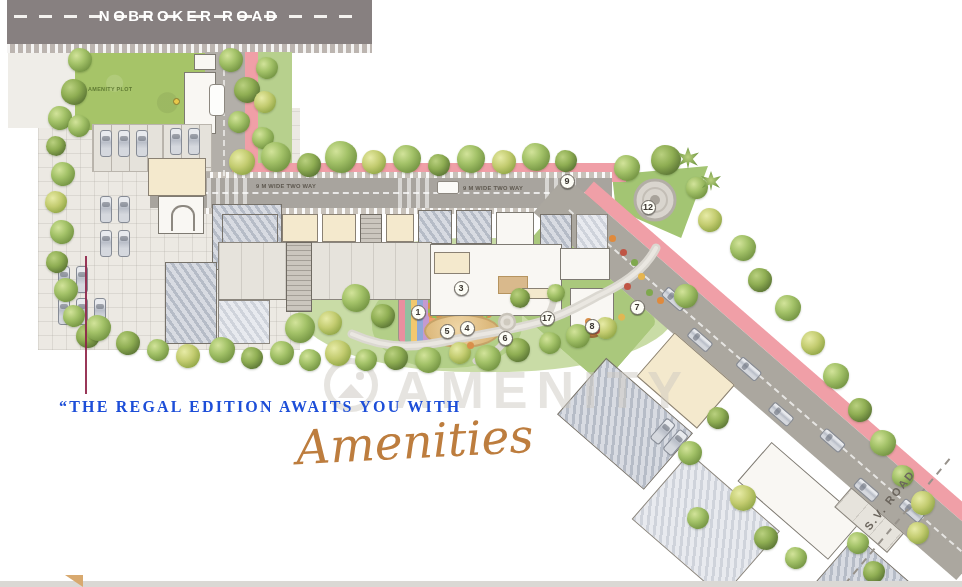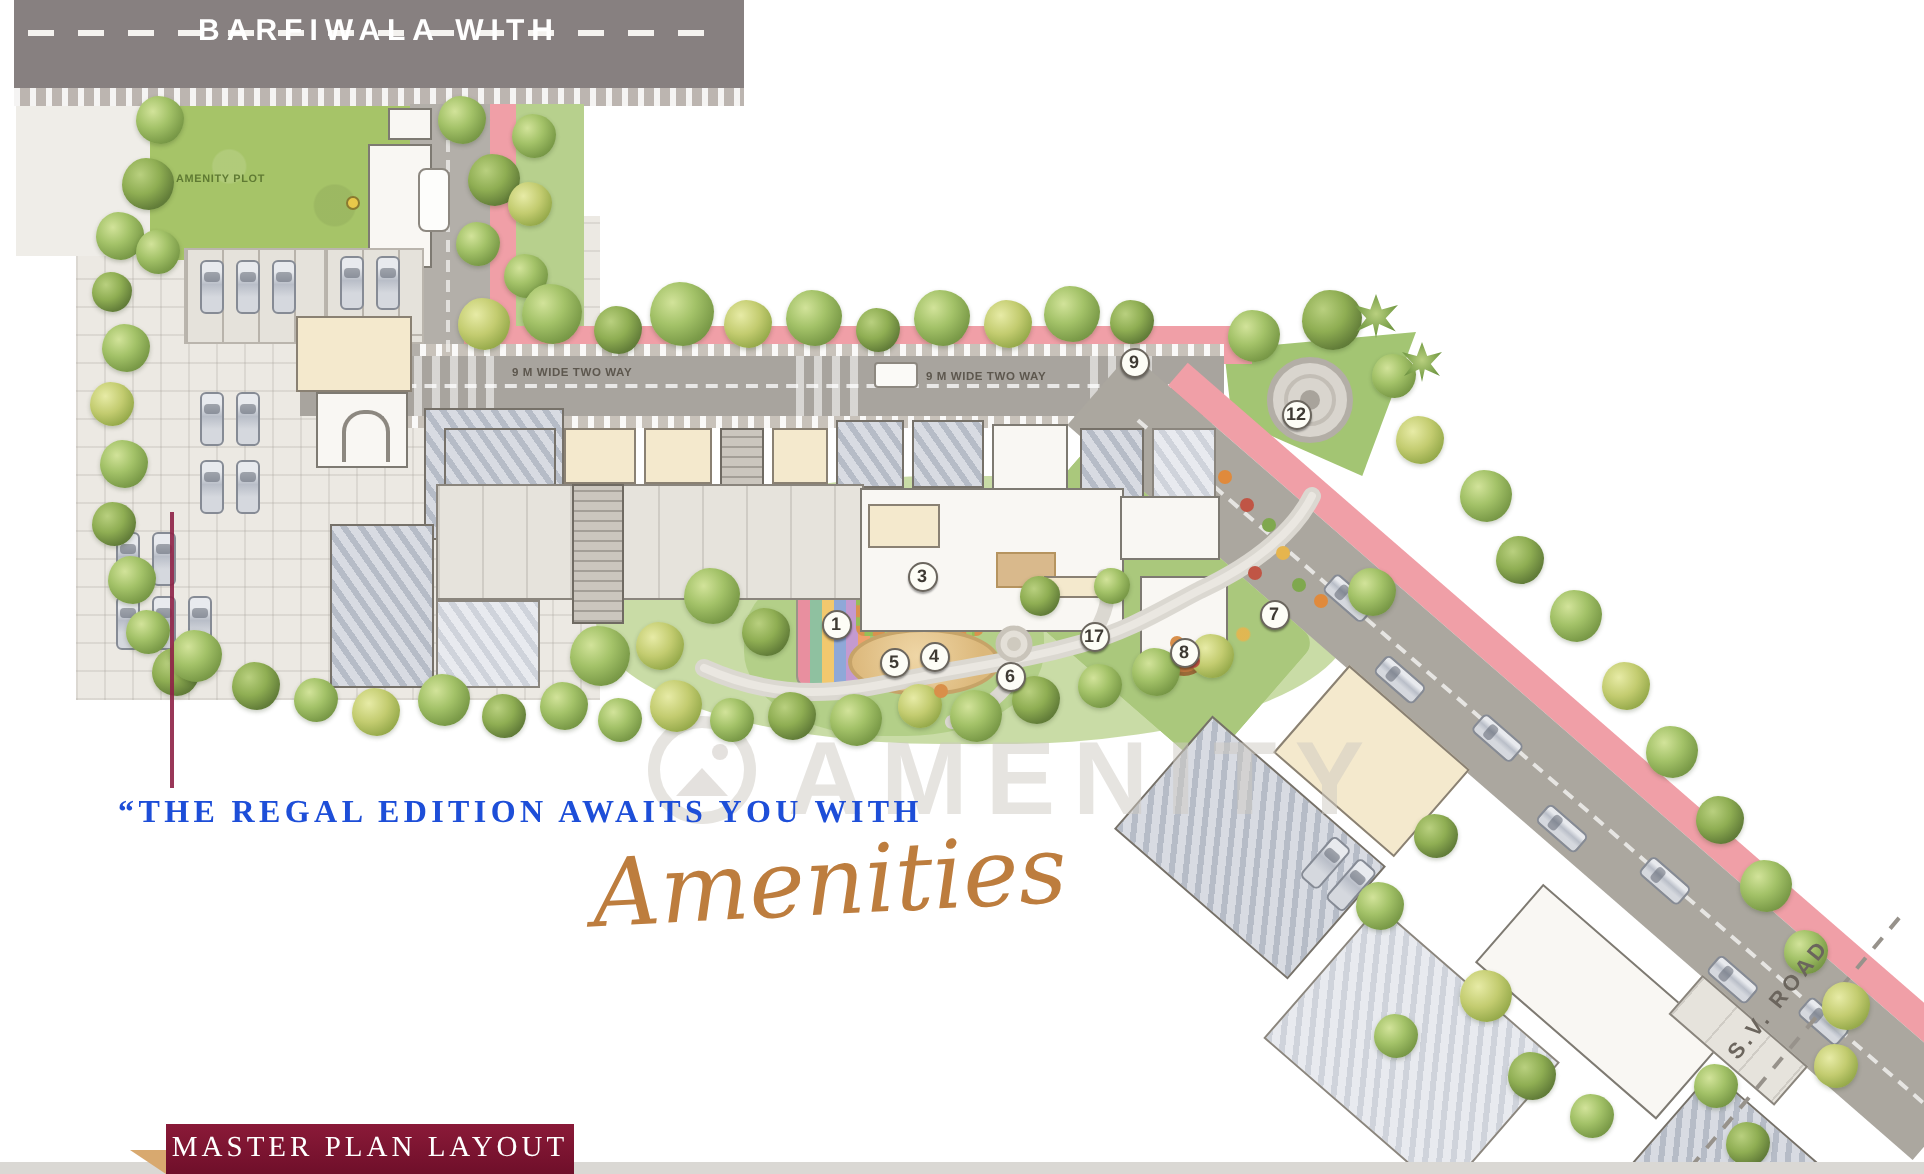--- a/index.html
+++ b/index.html
@@ -134,21 +134,21 @@
 
   <div class="paving"></div>
   <div class="paving2"></div>
   <div class="plot"></div>
   <div class="garden-blob g1"></div>
   <div class="garden-blob g2"></div>
   <div class="plaza-patch"></div>
 
   <div class="top-road"></div>
   <div class="top-road-dash"></div>
-  <div class="top-road-label">BARFIWALA WITH</div>
+  <div class="top-road-label">NOBROKER ROAD</div>
   <div class="top-sidewalk"></div>
 
   <div class="driveway"></div>
   <div class="driveway-dash"></div>
   <div class="pink-v"></div>
   <div class="verge"></div>
 
   <div class="pink-band"></div>
   <div class="int-road"></div>
   <div class="int-road-dash"></div>
@@ -211,21 +211,20 @@
   <div class="wm-text">AMENITY</div>
 
   <div class="sv-label">S.V. ROAD</div>
 
   <div class="vline"></div>
   <div class="quote">“THE REGAL EDITION AWAITS YOU WITH</div>
   <div class="script-word">Amenities</div>
 
   <div class="bottom-strip"></div>
   <div class="ribbon-fold"></div>
-  <div class="ribbon">MASTER PLAN LAYOUT</div>
 
 <div class="bld bstall" style="left: 92px; top: 124px; width: 120px; height: 48px;"></div>
     <div class="bld bstall" style="left: 162px; top: 124px; width: 50px; height: 44px;"></div>
     <div class="bld bb" style="left: 148px; top: 158px; width: 58px; height: 38px;"></div>
     <div class="bld bwarch" style="left: 158px; top: 196px; width: 46px; height: 38px;"></div>
     <div class="bld bh" style="left: 212px; top: 204px; width: 70px; height: 66px;"></div>
     <div class="bld bh" style="left: 165px; top: 262px; width: 52px; height: 82px;"></div>
     <div class="bld bh2" style="left: 218px; top: 300px; width: 52px; height: 44px;"></div>
     <div class="bld bh" style="left: 222px; top: 214px; width: 56px; height: 30px;"></div>
     <div class="bld bb" style="left: 282px; top: 214px; width: 36px; height: 28px;"></div>

